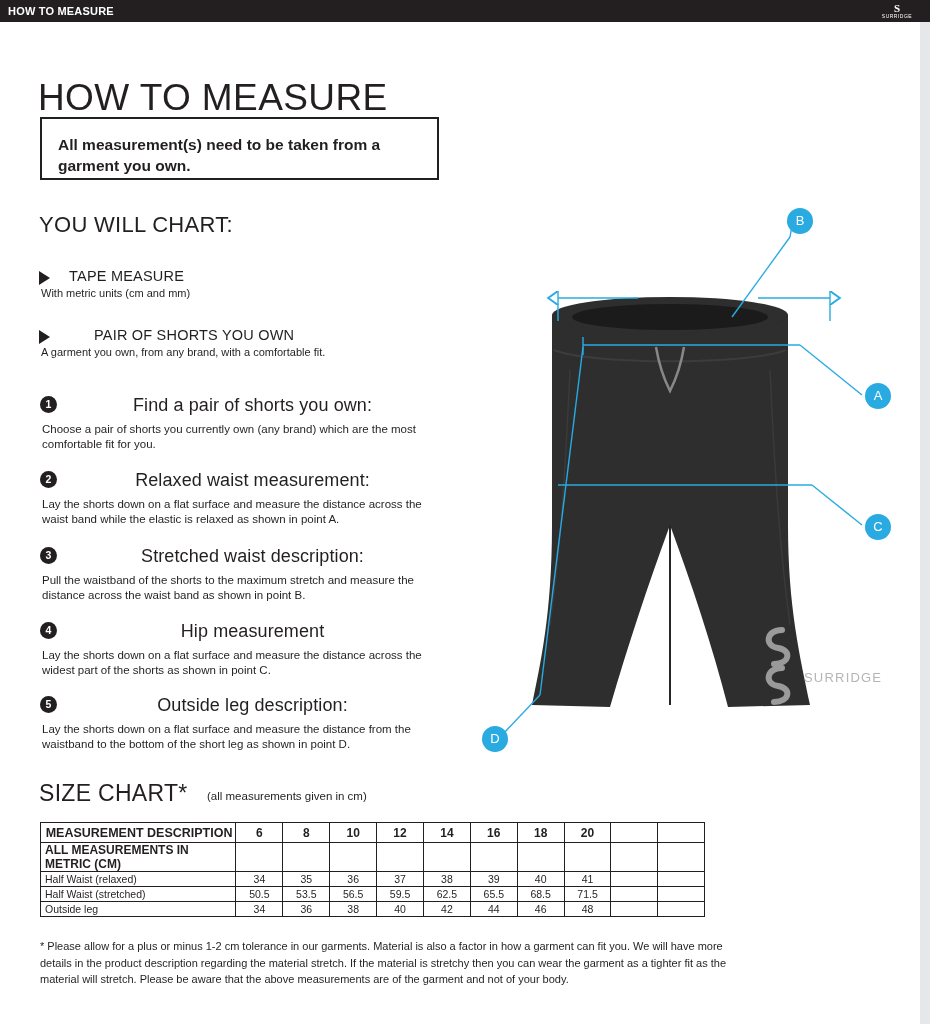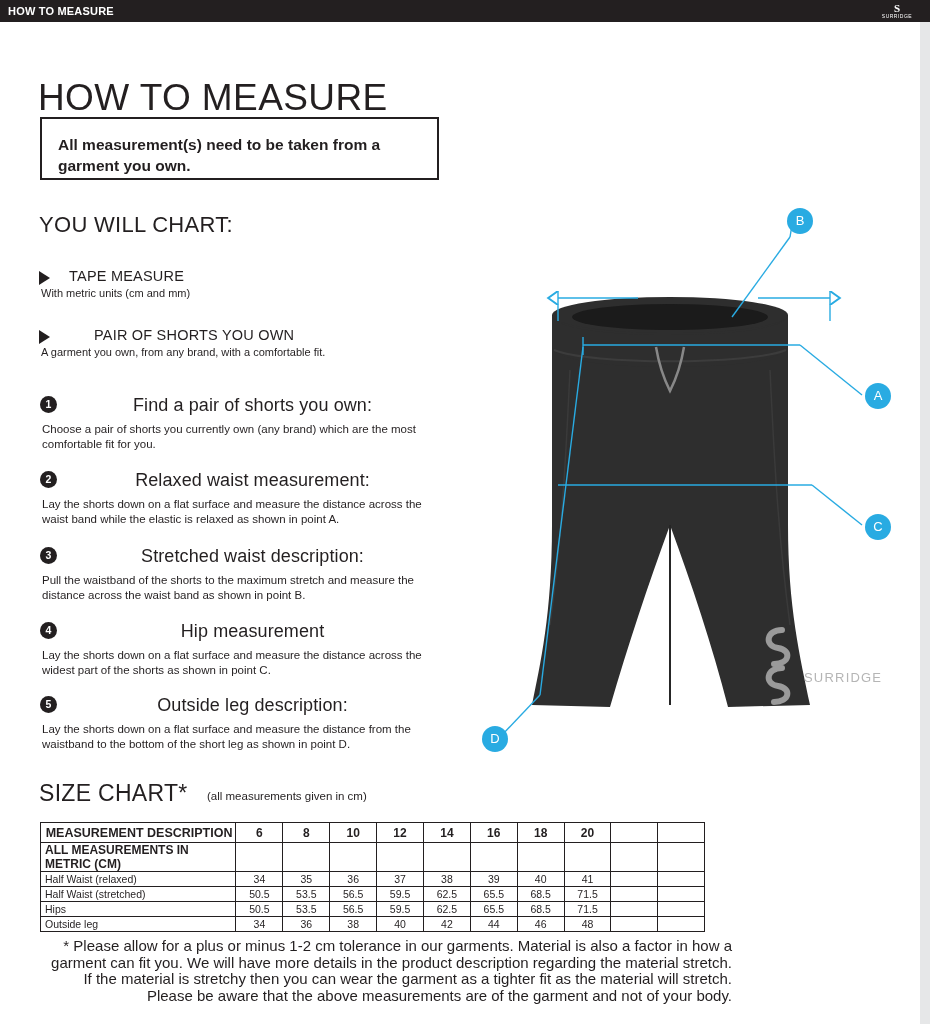--- a/index.html
+++ b/index.html
@@ -213,23 +213,22 @@
   table.size-chart td.desc, table.size-chart th.desc { text-align: left; padding-left: 4px; }
   table.size-chart tr.metric td { font-size: 12px; font-weight: bold; height: 13px; }
   table.size-chart col.c-desc { width: 196px; }
   table.size-chart col.c-sz { width: 47px; }
 
   .footnote {
     position: absolute;
     left: 40px;
     top: 938px;
     width: 692px;
-    font-size: 15px;
+    font-size: 11px;
     line-height: 16.5px;
-    text-align: right;
   }
 </style>
 </head>
 <body>
 
 <div class="topbar">
   <div class="topbar-title">HOW TO MEASURE</div>
   <div class="topbar-logo">
     <div class="mark">S</div>
     <div class="word">SURRIDGE</div>
@@ -418,33 +417,20 @@
       <td>56.5</td>
       <td>59.5</td>
       <td>62.5</td>
       <td>65.5</td>
       <td>68.5</td>
       <td>71.5</td>
       <td></td>
       <td></td>
     </tr>
     <tr>
-      <td class="desc">Hips</td>
-      <td>50.5</td>
-      <td>53.5</td>
-      <td>56.5</td>
-      <td>59.5</td>
-      <td>62.5</td>
-      <td>65.5</td>
-      <td>68.5</td>
-      <td>71.5</td>
-      <td></td>
-      <td></td>
-    </tr>
-    <tr>
       <td class="desc">Outside leg</td>
       <td>34</td>
       <td>36</td>
       <td>38</td>
       <td>40</td>
       <td>42</td>
       <td>44</td>
       <td>46</td>
       <td>48</td>
       <td></td>

